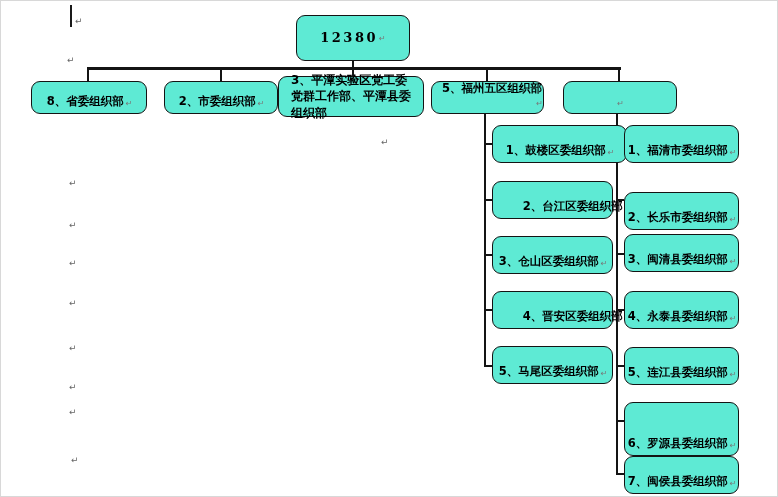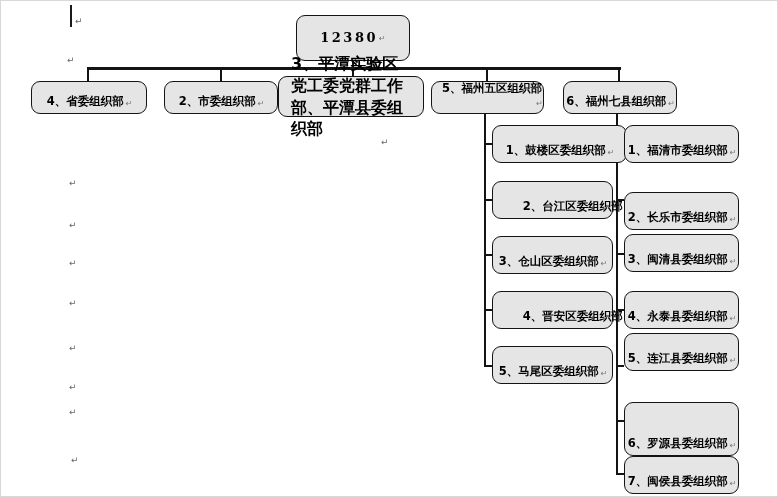--- a/index.html
+++ b/index.html
@@ -2,32 +2,32 @@
 <html><head>
 <meta charset="utf-8">
 <style>
   html,body { margin:0; padding:0; background:#ffffff; }
   .page {
     position:relative; width:778px; height:497px; background:#ffffff;
     border:1px solid #d8d8d8; box-sizing:border-box; overflow:hidden;
     font-family:"DejaVu Sans", sans-serif;
   }
   .box {
-    position:absolute; background:#e5e5e5; border:1.5px solid #141414;
+    position:absolute; background:#5eead4; border:1.5px solid #141414;
     border-radius:9px; display:flex; align-items:flex-end; justify-content:center;
     box-sizing:border-box;
   }
   .lbl {
     font-size:11.5px; font-weight:bold; color:#000; padding:0 1px 5px 1px;
     white-space:nowrap; line-height:1.1;
   }
   .box.root { align-items:center; }
   .box.root .lbl { font-size:13px; letter-spacing:2.5px; padding:0; font-family:"DejaVu Serif", serif; }
   .box.multiline { align-items:center; }
-  .box.multiline .lbl { white-space:normal; font-size:16px; line-height:1.35; text-align:left; padding:1px 12px; }
+  .box.multiline .lbl { white-space:normal; font-size:12px; line-height:1.35; text-align:left; padding:1px 12px; }
   .line { position:absolute; background:#141414; }
   .pmark { position:absolute; font-size:9px; color:#666; line-height:1; }
   .inmark { font-size:8px; color:#777; font-weight:normal; margin-left:1px; padding-bottom:5px; }
   .box.root .inmark { padding-bottom:0; }
   .cursor { position:absolute; width:2px; background:#1a1a1a; }
 </style>
 </head>
 <body>
 
 <div class="page">
@@ -69,36 +69,35 @@
   <div class="line" style="left:615px; top:364px; width:8px; height:2px;"></div>
   <div class="line" style="left:615px; top:419px; width:8px; height:2px;"></div>
   <div class="line" style="left:615px; top:472px; width:8px; height:2px;"></div>
 
   <div class="box root" style="left:295px; top:14px; width:114px; height:46px;">
     <span class="lbl">12380</span>
     <span class="inmark">↵</span>
   </div>
 
   <div class="box" style="left:30px; top:80px; width:116px; height:33px;">
-    <span class="lbl">4、省委组织部</span>
+    <span class="lbl">8、省委组织部</span>
     <span class="inmark">↵</span>
   </div>
   <div class="box" style="left:163px; top:80px; width:114px; height:33px;">
     <span class="lbl">2、市委组织部</span>
     <span class="inmark">↵</span>
   </div>
   <div class="box multiline" style="left:277px; top:75px; width:146px; height:41px;">
     <span class="lbl">3、平潭实验区党工委党群工作部、平潭县委组织部</span>
   </div>
   <div class="box" style="left:430px; top:80px; width:113px; height:33px;flex-direction:column;">
     <span class="lbl">5、福州五区组织部</span>
     <span class="inmark">↵</span>
   </div>
   <div class="box" style="left:562px; top:80px; width:114px; height:33px;">
-    <span class="lbl">6、福州七县组织部</span>
     <span class="inmark">↵</span>
   </div>
 
   <div class="box" style="left:491px; top:124px; width:135px; height:38px;">
     <span class="lbl">1、鼓楼区委组织部</span>
     <span class="inmark">↵</span>
   </div>
   <div class="box" style="left:491px; top:180px; width:121px; height:38px;padding-left:48px;">
     <span class="lbl">2、台江区委组织部</span>
     <span class="inmark">↵</span>
@@ -125,21 +124,21 @@
     <span class="inmark">↵</span>
   </div>
   <div class="box" style="left:623px; top:233px; width:115px; height:38px;">
     <span class="lbl">3、闽清县委组织部</span>
     <span class="inmark">↵</span>
   </div>
   <div class="box" style="left:623px; top:290px; width:115px; height:38px;">
     <span class="lbl">4、永泰县委组织部</span>
     <span class="inmark">↵</span>
   </div>
-  <div class="box" style="left:623px; top:332px; width:115px; height:38px;">
+  <div class="box" style="left:623px; top:346px; width:115px; height:38px;">
     <span class="lbl">5、连江县委组织部</span>
     <span class="inmark">↵</span>
   </div>
   <div class="box" style="left:623px; top:401px; width:115px; height:54px;">
     <span class="lbl">6、罗源县委组织部</span>
     <span class="inmark">↵</span>
   </div>
   <div class="box" style="left:623px; top:455px; width:115px; height:38px;">
     <span class="lbl">7、闽侯县委组织部</span>
     <span class="inmark">↵</span>

